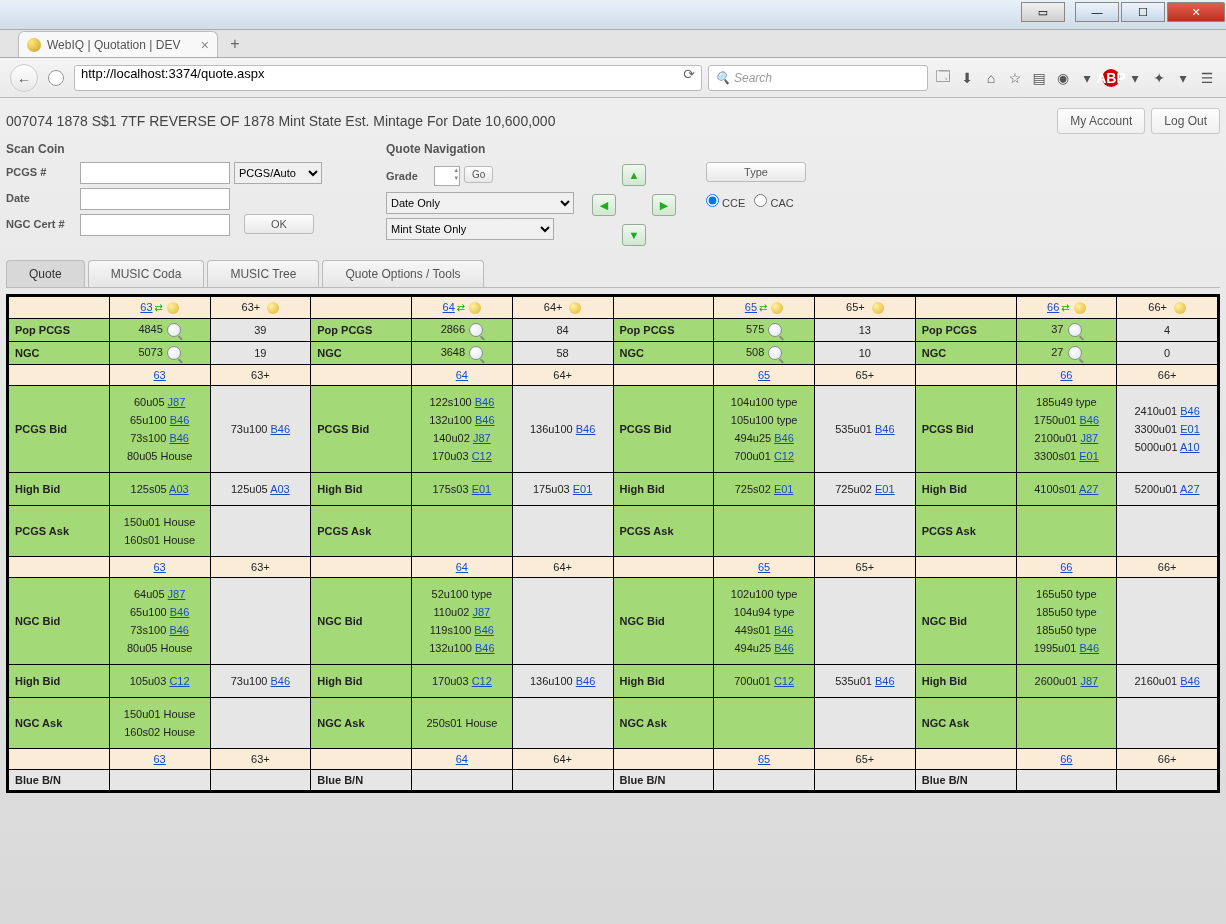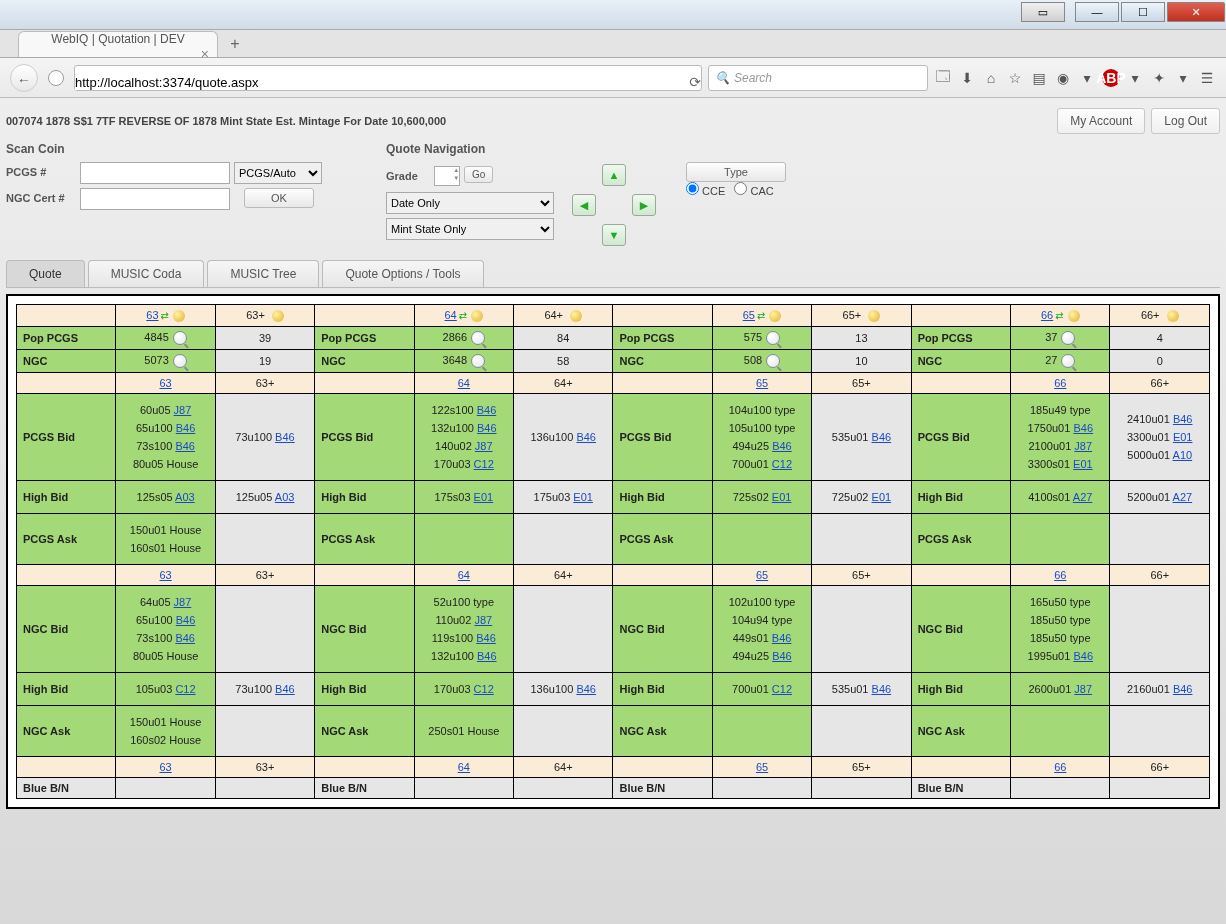--- a/index.html
+++ b/index.html
@@ -20,44 +20,44 @@
   border-bottom: 1px solid #aaa;
 }
 .win-btn { width: 44px; height: 20px; margin: 2px 1px; display: inline-flex; align-items: center; justify-content: center; background: linear-gradient(#f0f0f0,#d0d0d0); border:1px solid #888; font-size: 11px; }
 .win-btn.close { background: linear-gradient(#e06050,#c03020); color: #fff; width:58px; border-radius:0 2px 0 0;}
 .win-btn.min, .win-btn.max { background: linear-gradient(#eef4fa,#c8d8e8); }
 .win-group-left { display:flex; gap:2px; margin-right:8px; }
 .win-group-right { display:flex; }
 
 
 .tab-bar { background: #e4e4e4; height: 28px; display: flex; align-items: flex-end; padding-left: 18px; border-bottom: 1px solid #aaa;}
-.browser-tab { background: #f8f8f8; border: 1px solid #bbb; border-bottom: none; border-radius: 6px 6px 0 0; height: 26px; min-width: 200px; display: flex; align-items: center; padding: 0 8px; font-size: 12px; color: #555; flex-direction: column;}
+.browser-tab { background: #f8f8f8; border: 1px solid #bbb; border-bottom: none; border-radius: 6px 6px 0 0; height: 26px; min-width: 200px; display: flex; align-items: center; padding: 0 8px; font-size: 12px; color: #555;}
 .browser-tab .favicon { width: 14px; height: 14px; border-radius: 50%; background: radial-gradient(circle at 30% 30%, #ffe680, #c8a020); margin-right: 6px; }
 .tab-close { margin-left: auto; color: #888; font-size: 14px; cursor:pointer;}
 .new-tab { width: 22px; height: 20px; display:flex; align-items:center; justify-content:center; color:#666; font-size:16px; margin-left:6px; margin-bottom:3px; cursor:pointer;}
 
 
 .nav-bar { background: linear-gradient(#f4f4f4,#eaeaea); height: 40px; display:flex; align-items:center; padding: 0 10px; border-bottom:1px solid #bbb; gap:6px;}
 .nav-btn { width:28px; height:28px; border:1px solid #ccc; border-radius:50%; background:linear-gradient(#fff,#e8e8e8); display:flex; align-items:center; justify-content:center; color:#555; font-size:14px;}
 .globe { width:16px; height:16px; border:1px solid #999; border-radius:50%; background:#fff; margin:0 4px; }
-.url-input { flex:1; height:26px; border:1px solid #bbb; border-radius:3px; padding:0 0; font-size:13px; background:#fff; display:flex; align-items:flex-end; }
+.url-input { flex:1; height:26px; border:1px solid #bbb; border-radius:3px; padding:0 6px; font-size:13px; background:#fff; display:flex; align-items:flex-start; }
 .url-input input { border:none; outline:none; flex:1; font-size:13px;}
 .url-refresh { color:#666; margin-left:4px; font-size:14px;}
 .search-box { width:220px; height:26px; border:1px solid #bbb; border-radius:3px; padding:0 6px; font-size:12px; color:#999; font-style:italic; display:flex; align-items:center; gap:4px; background:#fff;}
 .tb-icon { width:18px; height:18px; display:inline-flex; align-items:center; justify-content:center; color:#555; font-size:14px;}
 .abp { background:#c00; color:#fff; border-radius:50%; width:18px; height:18px; font-size:14px; font-weight:bold; display:inline-flex; align-items:center; justify-content:center;}
 
 
 .page {
   background: linear-gradient(#eeeeee, #d8d8d8);
   min-height: 850px;
   padding: 10px 6px 4px 6px;
 }
 .page-header { display:flex; align-items:center; }
-.page-title { font-size: 11px; font-weight: bold; color:#444; flex:1; }
+.page-title { font-size: 14px; font-weight: normal; color:#444; flex:1; }
 .header-btn { background: linear-gradient(#fdfdfd,#f0f0f0); border:1px solid #c8c8c8; border-radius:3px; padding:5px 12px; font-size:12px; color:#555; margin-left:6px; cursor:pointer;}
 
 
 .form-row { display:flex; margin-top:8px; }
 .section-title { font-weight:bold; color:#555; font-size:12px; margin-bottom:6px; }
 .form-cols { display:flex; gap:4px; align-items:flex-start; margin-top:4px;}
 .lbl { width:70px; color:#555; font-weight:bold; font-size:11px; padding-top:4px;}
 .inp { border:1px solid #aaa; height:22px; background:#fff; padding:0 4px; }
 .sel { border:1px solid #aaa; height:22px; background:#f0f0f0; font-size:11px;}
 .btn { background: linear-gradient(#fdfdfd,#e8e8e8); border:1px solid #bbb; border-radius:3px; padding:3px 14px; font-size:11px; color:#555; cursor:pointer;}
@@ -65,21 +65,21 @@
 .nav-arrow { width:24px; height:22px; border:1px solid #9a9; background:linear-gradient(#f0f8f0,#d0e8d0); border-radius:3px; display:inline-flex; align-items:center; justify-content:center; cursor:pointer;}
 .arrow-up { color:#2a2;} .arrow-down{color:#2a2;} .arrow-left{color:#2a2;} .arrow-right{color:#2a2;}
 .radio-opt { font-size:11px; color:#444;}
 
 
 .tab-strip { display:flex; margin-top:10px; border-bottom:1px solid #bbb; }
 .page-tab { background:linear-gradient(#f6f6f6,#e6e6e6); border:1px solid #bbb; border-bottom:none; border-radius:4px 4px 0 0; padding:6px 22px; font-size:12px; color:#555; margin-right:3px; cursor:pointer;}
 .page-tab.active { background:#d8d8d8; color:#333;}
 
 
-.grid-wrap { background:#fff; border:2px solid #000; margin-top:6px; padding:8px; }
+.grid-wrap { background:#fff; border:2px solid #000; margin-top:6px; padding:0; }
 .q-table { width:100%; border-collapse:collapse; table-layout:fixed;}
 .q-table td, .q-table th { border:1px solid #000; text-align:center; vertical-align:middle; padding:4px 2px; font-size:11px; color:#222;}
 .q-table .row-label { text-align:left; font-weight:bold; padding-left:6px; background:#a3d977;}
 .q-table .row-label.grey { background:#e6e6e6;}
 .q-table tr.header td { background:#fbecd8;}
 .q-table tr.header2 td { background:#fbecd8;}
 .green-cell { background:#a3d977;}
 .grey-cell { background:#e6e6e6;}
 .link { color:#1a4bc5; text-decoration:underline; cursor:pointer;}
 .mag { display:inline-block; width:14px; height:14px; border:1px solid #888; border-radius:50%; position:relative; margin-left:4px; vertical-align:middle; background:radial-gradient(circle at 35% 35%, #fff, #dce6f0);}
@@ -151,37 +151,41 @@
     <div style="width:340px;">
       <div class="section-title">Scan Coin</div>
       <div class="form-cols">
         <div class="lbl">PCGS #</div>
         <input class="inp" style="width: 150px;">
         <select class="sel" style="width:88px">
           <option>PCGS/Auto</option>
         </select>
       </div>
       <div class="form-cols">
+        <div class="lbl">Date</div>
+        <input class="inp" style="width: 150px;">
+      </div>
+      <div class="form-cols">
         <div class="lbl">NGC Cert #</div>
         <input class="inp" style="width: 150px;">
         <button class="btn" style="width:70px;margin-left:10px;">OK</button>
       </div>
     </div>
 
     <div style="flex:1;">
       <div class="section-title">Quote Navigation</div>
       <div style="display:flex; gap:18px; align-items:flex-start;">
         <div>
           <div class="form-cols">
             <div class="lbl" style="width:44px">Grade</div>
             <span class="spinner"></span>
             <button class="btn btn-sm">Go</button>
           </div>
           <div class="form-cols" style="margin-top:6px;">
-            <select class="sel" style="width:168px">
+            <select class="sel" style="width:188px">
               <option>Date Only</option>
             </select>
           </div>
           <div class="form-cols" style="margin-top:4px;">
             <select class="sel" style="width:168px">
               <option>Mint State Only</option>
             </select>
           </div>
         </div>
 
@@ -191,21 +195,21 @@
           <span></span>
           <span class="nav-arrow arrow-left">◀</span>
           <span></span>
           <span class="nav-arrow arrow-right">▶</span>
           <span></span>
           <span class="nav-arrow arrow-down">▼</span>
           <span></span>
         </div>
 
         <div style="margin-left:10px;">
-          <button class="btn" style="width:100px;margin-bottom:0;">Type</button>
+          <button class="btn" style="width:100px;margin-bottom:12px;">Type</button>
           <div>
             <label class="radio-opt"><input type="radio" name="src" checked="" style=""> <span>CCE</span></label>
             &nbsp;
             <label class="radio-opt"><input type="radio" name="src" style=""> <span>CAC</span></label>
           </div>
         </div>
       </div>
     </div>
   </div>
 

